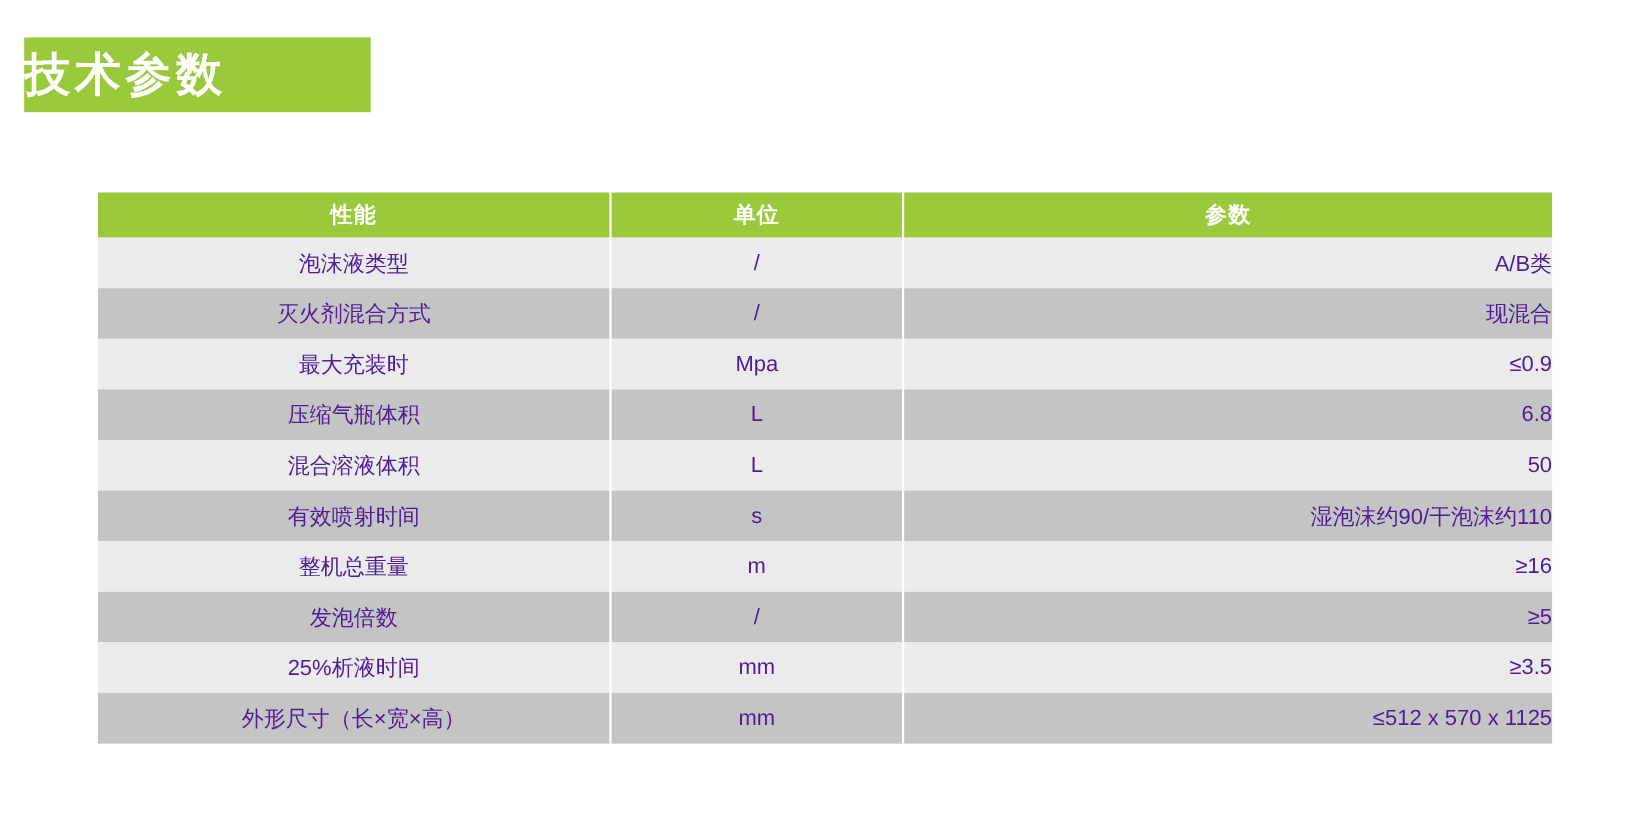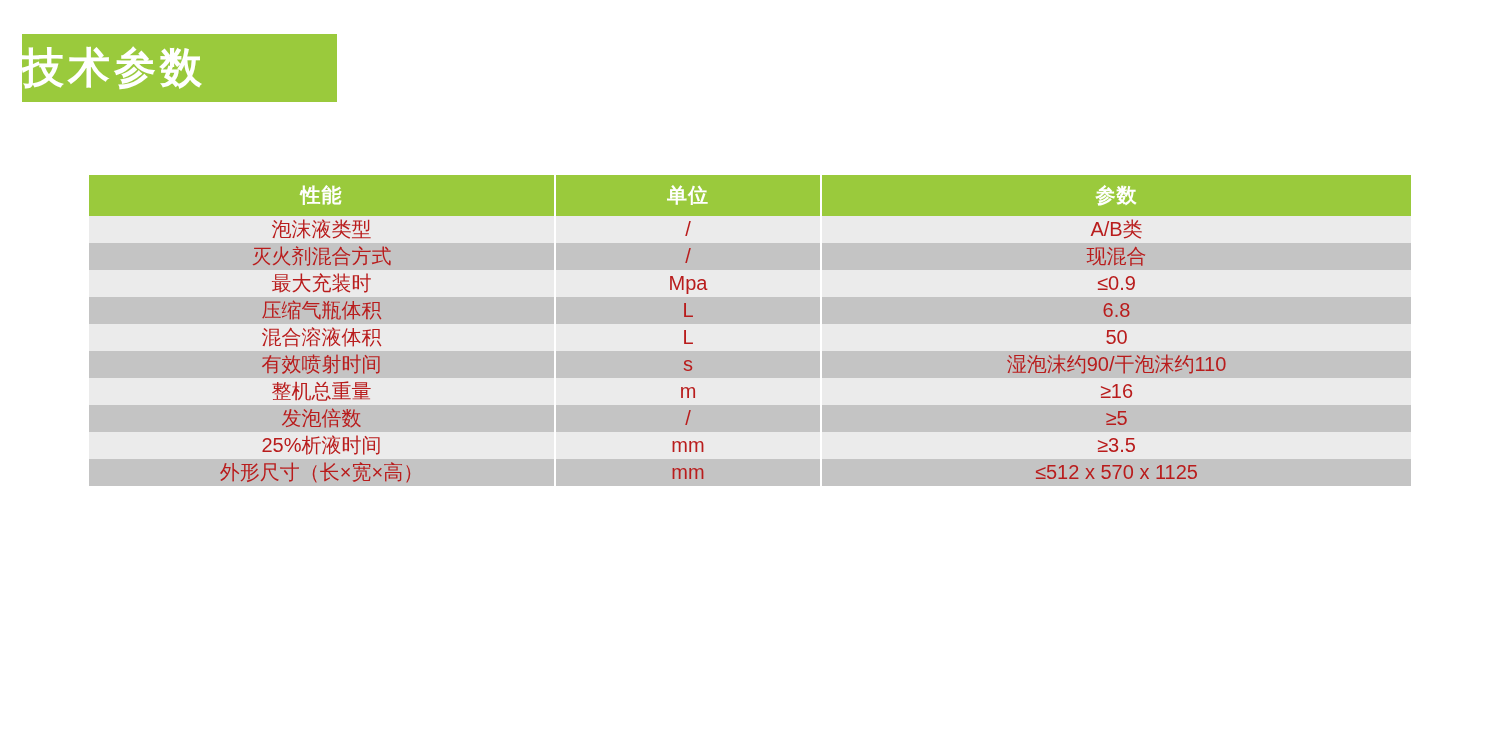--- a/index.html
+++ b/index.html
@@ -61,29 +61,29 @@
     font-weight: bold;
     height: 41px;
     text-align: center;
     letter-spacing: 1px;
     border-right: 2px solid #ffffff;
     padding: 0;
   }
   .spec-table th:last-child { border-right: none; margin-left: 32px; }
 
   .spec-table td {
-    height: 27px;
+    height: 46px;
     text-align: center;
     font-size: 20px;
-    color: #b91c1c;
+    color: #4c1d95;
     border-right: 2px solid #ffffff;
     padding: 0;
     white-space: nowrap;
   }
-  .spec-table td:last-child { border-right: none; }
+  .spec-table td:last-child { border-right: none; text-align: right; }
 
   .spec-table tbody tr:nth-child(odd) td { background: #EBEBEB; }
   .spec-table tbody tr:nth-child(even) td { background: #C4C4C4; }
 </style>
 </head>
 <body>
 
 <div class="page">
 
   <div class="title-banner">

